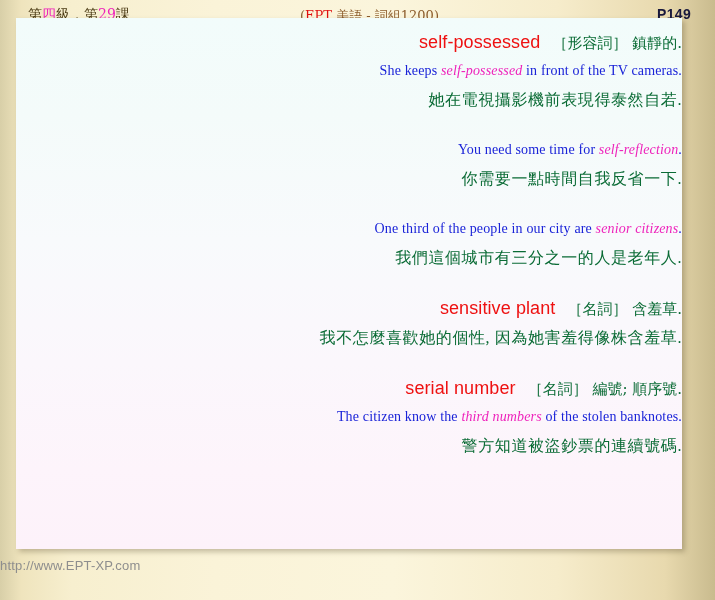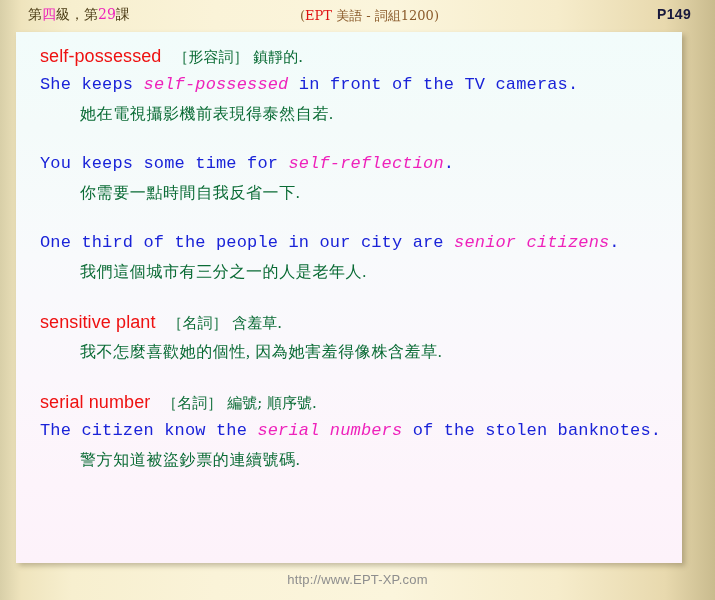--- a/index.html
+++ b/index.html
@@ -13,21 +13,21 @@
     font-family: "Liberation Sans", "DejaVu Sans", sans-serif;
     background: linear-gradient(to right,
         #d8cfa8 0%, #efe4bd 3%, #f7efcf 10%,
         #faf3d8 30%, #fbf5dc 55%, #f6eccb 78%,
         #e8d9ae 93%, #c9bb8e 100%);
   }
 
   
   #header {
     position: relative;
-    height: 32px;
+    height: 18px;
     width: 715px;
     border-radius: 7px;
   }
   #header-left {
     position: absolute;
     left: 28px;
     top: 6px;
     font-family: "DejaVu Serif", "Liberation Serif", serif;
     font-size: 14px;
     color: #4a3a14;
@@ -71,20 +71,21 @@
     top: 0px;
     width: 666px;
     height: 531px;
     background: linear-gradient(to bottom,
         #f2fcfb 0%, #f4fbfa 18%, #f8fafc 42%,
         #fbf7fc 65%, #fdf4fb 85%, #fdf2fa 100%);
     box-shadow: 3px 3px 5px rgba(90,80,50,0.33);
     box-sizing: border-box;
     padding: 10px 0 0 7px;
     overflow: hidden;
+    text-align: right;
   }
 
   .entry { margin: 0; }
   .entry-spacer { height: 22px; }
 
   .headword-line {
     font-size: 18px;
     line-height: 28px;
     white-space: nowrap;
     padding-left: 17px;
@@ -95,26 +96,26 @@
     letter-spacing: .1px;
   }
   .pos-def {
     color: #0a6b35;
     font-family: "DejaVu Serif", "Liberation Serif", serif;
     font-size: 15px;
     margin-left: 12px;
   }
 
   .sentence-line {
-    font-size: 17px;
+    font-size: 14px;
     line-height: 28px;
     white-space: nowrap;
     padding-left: 17px;
     color: #1a23d8;
-    font-family: Liberation Mono, monospace;
+    font-family: Liberation Serif, serif;
     letter-spacing: .15px;
   }
   .kw {
     color: #ee22bb;
     font-style: italic;
   }
 
   .translation-line {
     font-size: 16px;
     line-height: 29px;
@@ -123,21 +124,20 @@
     color: #0a6b35;
     font-family: Liberation Serif, serif;
     letter-spacing: .6px;
   }
 
   
   #footer {
     position: relative;
     height: 45px;
     width: 715px;
-    text-align: center;
   }
   #footer-url {
     display: inline-block;
     margin-top: 6px;
     font-family: "Liberation Sans", sans-serif;
     font-size: 13px;
     color: #8e8e8e;
     letter-spacing: .2px;
   }
 </style>
@@ -157,21 +157,21 @@
 
     <div class="entry">
       <div class="headword-line"><span class="headword">self-possessed</span><span class="pos-def">［形容詞］ 鎮靜的.</span></div>
       <div class="sentence-line"><span>She keeps </span><span class="kw">self-possessed</span><span> in front of the TV cameras.</span></div>
       <div class="translation-line">她在電視攝影機前表現得泰然自若.</div>
     </div>
 
     <div class="entry-spacer"></div>
 
     <div class="entry">
-      <div class="sentence-line"><span>You keeps some time for </span><span class="kw">self-reflection</span><span>.</span></div>
+      <div class="sentence-line"><span>You need some time for </span><span class="kw">self-reflection</span><span>.</span></div>
       <div class="translation-line">你需要一點時間自我反省一下.</div>
     </div>
 
     <div class="entry-spacer"></div>
 
     <div class="entry">
       <div class="sentence-line"><span>One third of the people in our city are </span><span class="kw">senior citizens</span><span>.</span></div>
       <div class="translation-line">我們這個城市有三分之一的人是老年人.</div>
     </div>
 
@@ -179,21 +179,21 @@
 
     <div class="entry">
       <div class="headword-line"><span class="headword">sensitive plant</span><span class="pos-def">［名詞］ 含羞草.</span></div>
       <div class="translation-line">我不怎麼喜歡她的個性, 因為她害羞得像株含羞草.</div>
     </div>
 
     <div class="entry-spacer"></div>
 
     <div class="entry">
       <div class="headword-line"><span class="headword">serial number</span><span class="pos-def">［名詞］ 編號; 順序號.</span></div>
-      <div class="sentence-line"><span>The citizen know the </span><span class="kw">serial numbers</span><span> of the stolen banknotes.</span></div>
+      <div class="sentence-line"><span>The citizen know the </span><span class="kw">third numbers</span><span> of the stolen banknotes.</span></div>
       <div class="translation-line">警方知道被盜鈔票的連續號碼.</div>
     </div>
 
   </div>
 </div>
 
 <div id="footer">
   <span id="footer-url">http://www.EPT-XP.com</span>
 </div>
 

